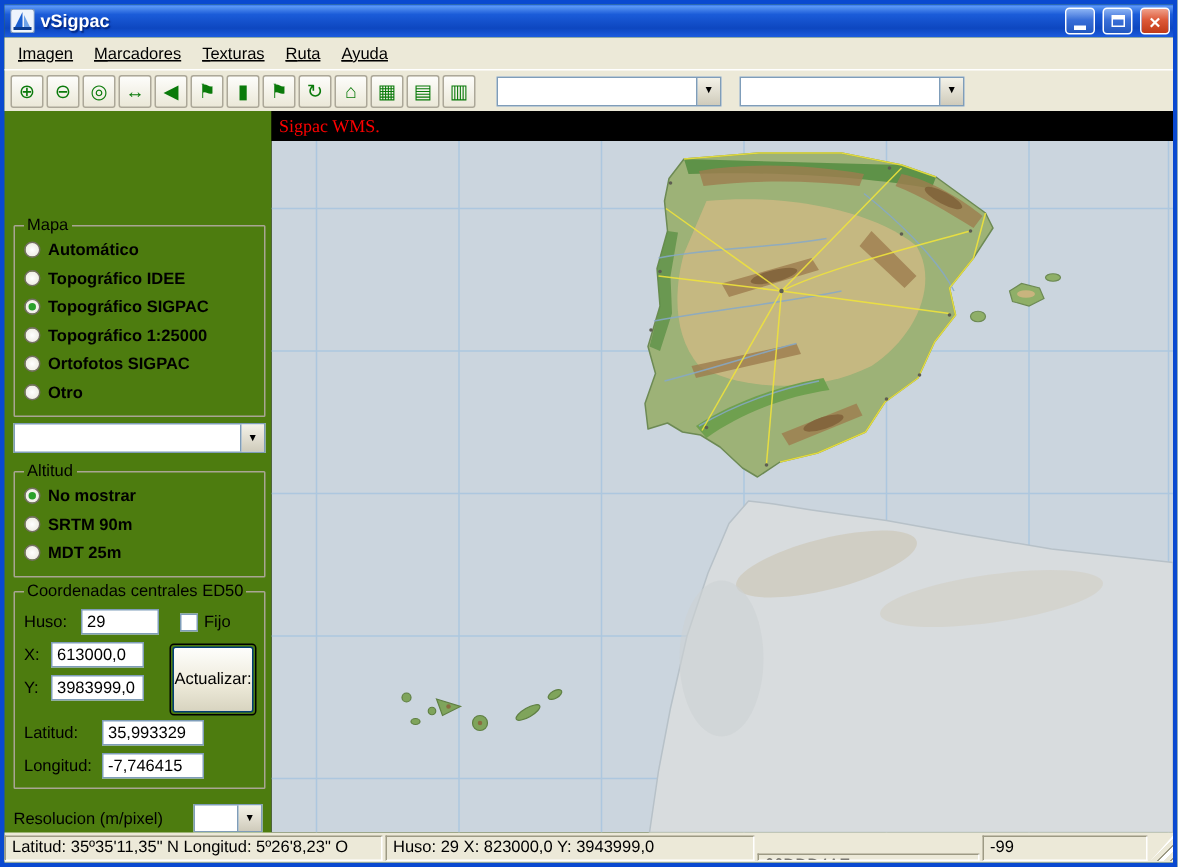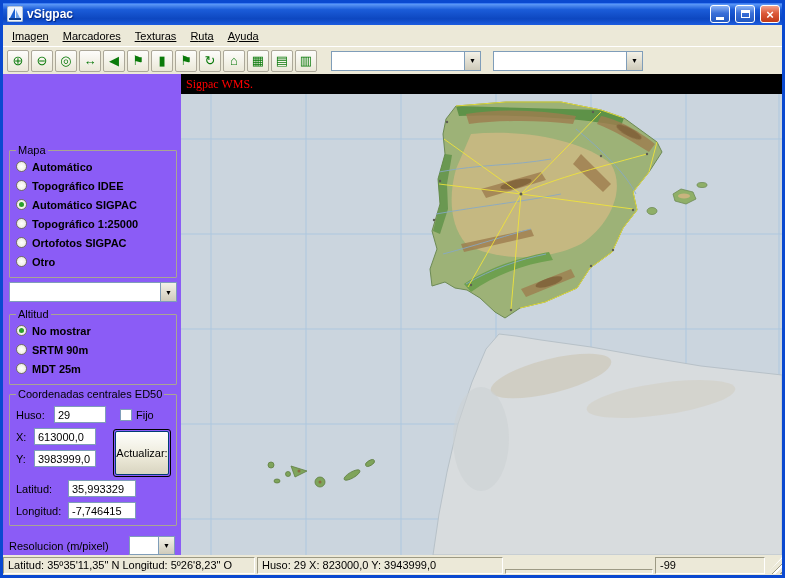--- a/index.html
+++ b/index.html
@@ -1,19 +1,19 @@
 <!DOCTYPE html>
 <html><head>
 <meta charset="utf-8">
 <style>
   *{box-sizing:border-box;}
   html,body{margin:0;padding:0;width:785px;height:578px;overflow:hidden;
     font-family:"Liberation Sans",sans-serif;font-size:11px;color:#000;}
   .window{position:relative;width:785px;height:578px;border:3px solid #0A49D0;
-    background:#8b5cf6;display:flex;flex-direction:column;}
+    background:#4d7c0f;display:flex;flex-direction:column;}
   
   .titlebar{flex:0 0 22px;height:22px;display:flex;align-items:center;gap:4px;
     padding:0 2px 0 4px;
     background:linear-gradient(180deg,#2a6df0 0%,#5a96f5 6%,#1b5cd9 30%,#0d47c0 72%,#1c5ce0 100%);}
   .title{color:#fff;font-weight:bold;font-size:12px;flex:1;text-shadow:1px 1px 1px #00237a;}
   .app-icon{width:16px;height:16px;display:inline-block;}
   .wbtn{width:20px;height:18px;border:1px solid #fff;border-radius:3px;margin-left:1px;
     display:flex;align-items:center;justify-content:center;padding:0;cursor:default;}
   .wbtn.minmax{background:linear-gradient(180deg,#8cb4f5,#3a6fd8 45%,#2258c0);}
   .wbtn.close{background:linear-gradient(180deg,#f0a08a,#dd5a3a 45%,#c13a18);}
@@ -141,21 +141,21 @@
         <div class="radio-row">
           <span class="radio"></span>
           <span>Automático</span>
         </div>
         <div class="radio-row">
           <span class="radio"></span>
           <span>Topográfico IDEE</span>
         </div>
         <div class="radio-row">
           <span class="radio checked"></span>
-          <span>Automático SIGPAC</span>
+          <span>Topográfico SIGPAC</span>
         </div>
         <div class="radio-row">
           <span class="radio"></span>
           <span>Topográfico 1:25000</span>
         </div>
         <div class="radio-row">
           <span class="radio"></span>
           <span>Ortofotos SIGPAC</span>
         </div>
         <div class="radio-row">

